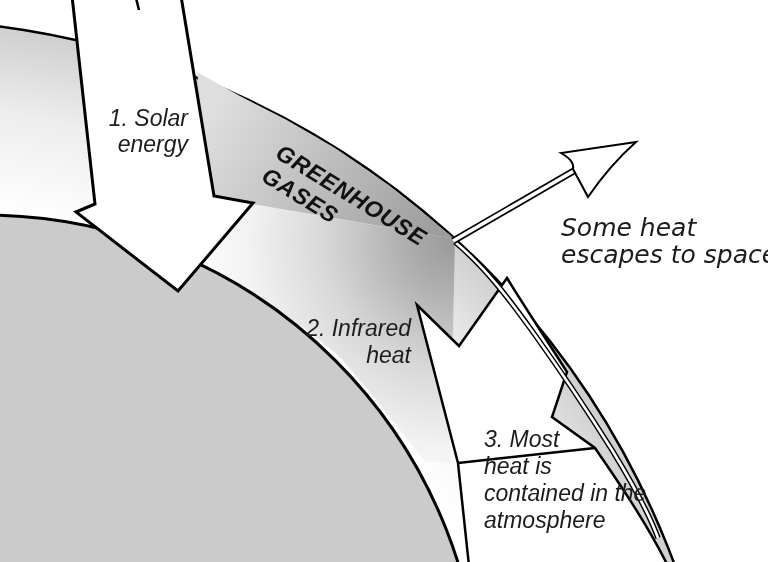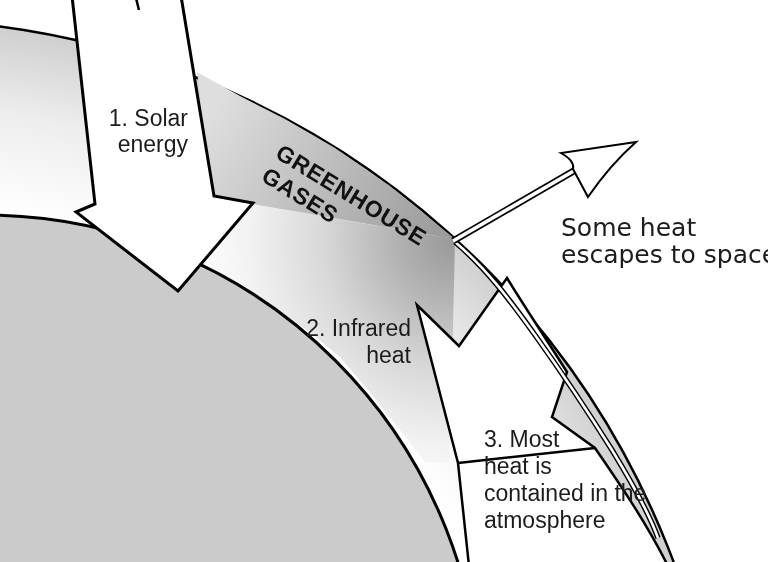--- a/index.html
+++ b/index.html
@@ -3,20 +3,21 @@
 <meta charset="utf-8">
 <style>
   html, body { margin: 0; padding: 0; background: #ffffff; }
   .stage {
     position: relative;
     width: 768px;
     height: 562px;
     overflow: hidden;
     background: #ffffff;
     font-family: "Liberation Sans", sans-serif;
+    font-style: italic;
   }
   svg { display: block; }
   text { fill: #1c1c1c; }
   .num-label {
     font-family: "Liberation Sans", sans-serif;
     font-size: 23px;
   }
   .space-label {
     font-family: "DejaVu Sans", sans-serif;
     font-size: 25px;

